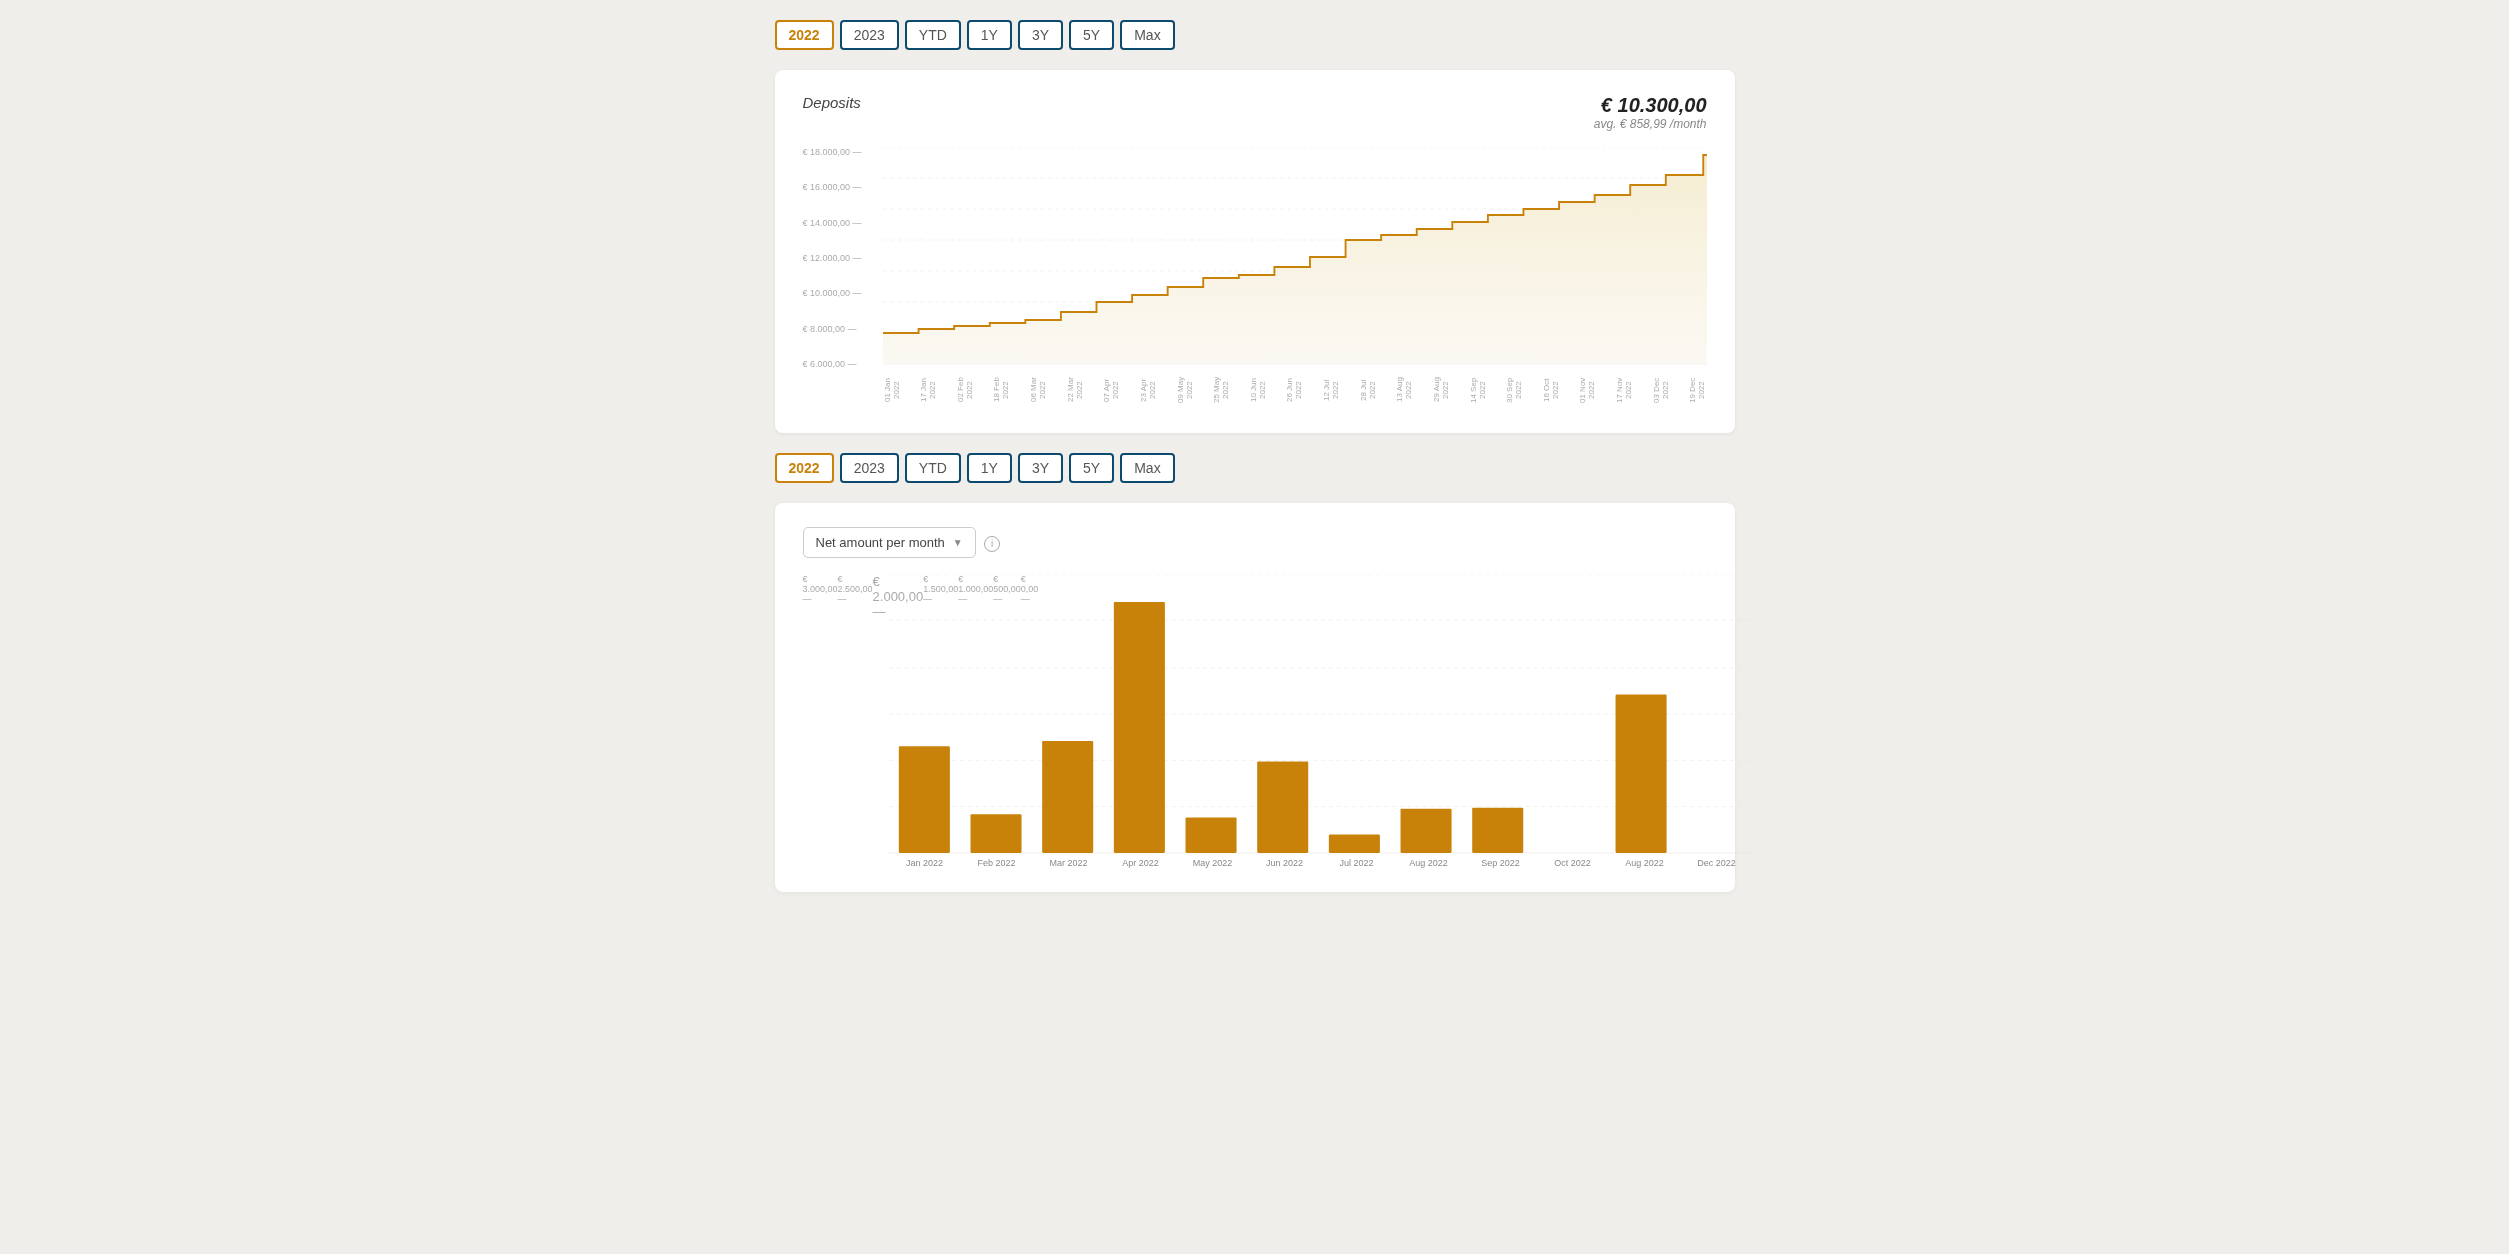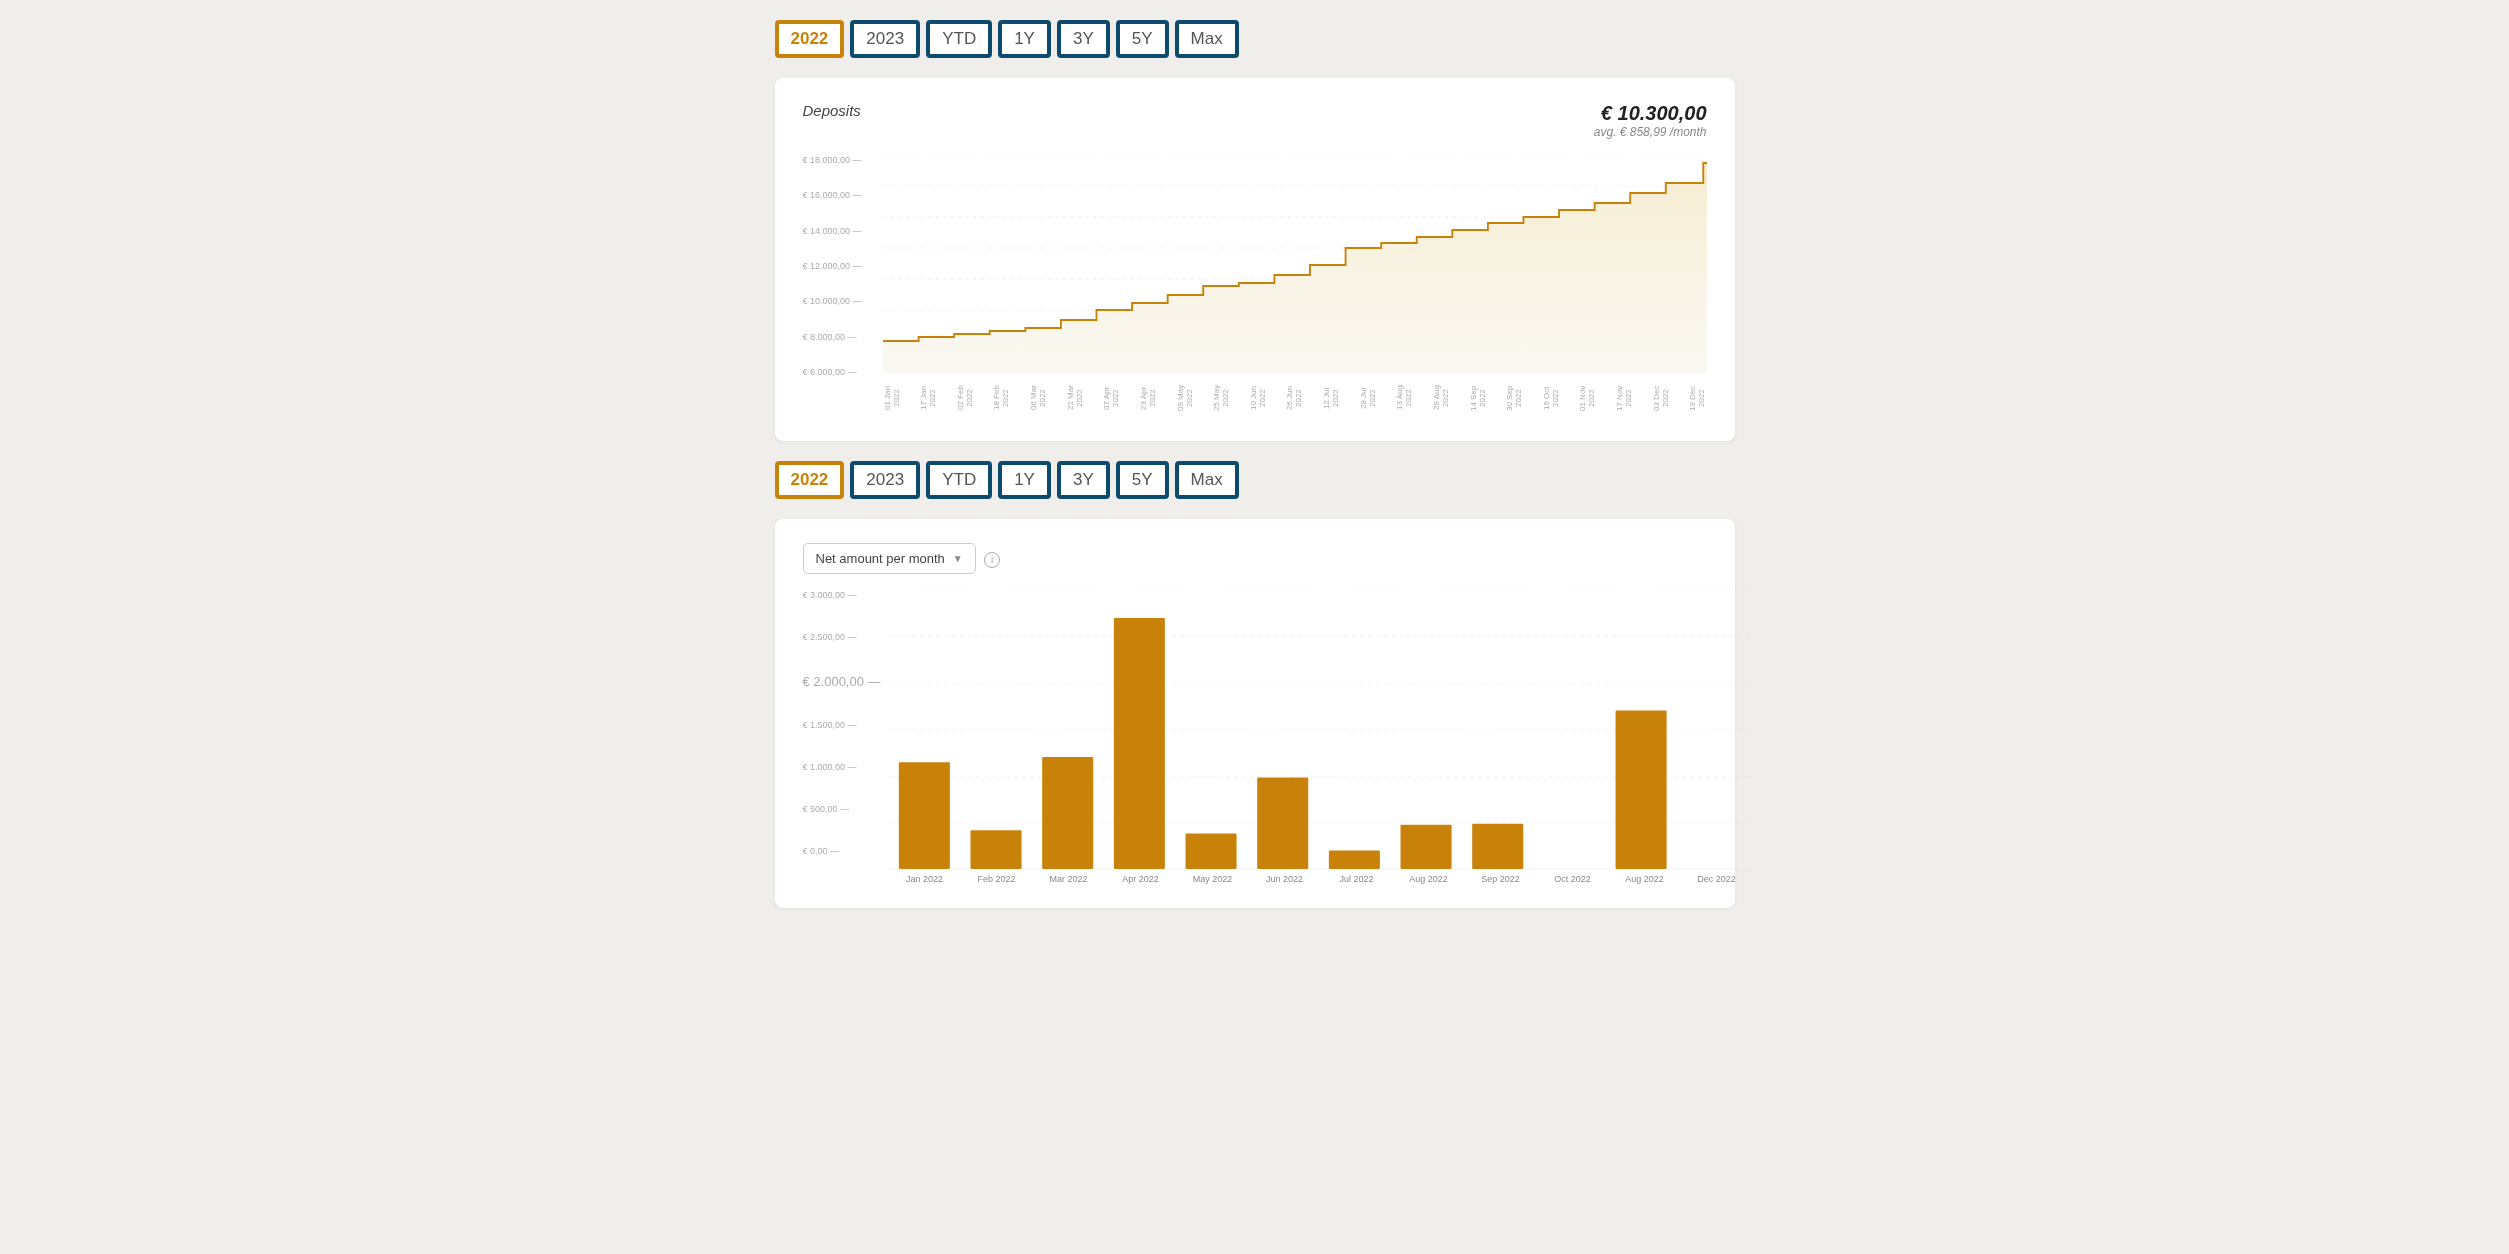--- a/index.html
+++ b/index.html
@@ -18,24 +18,24 @@
       flex-direction: column;
       gap: 20px;
     }
     .time-filter-row {
       display: flex;
       gap: 6px;
       align-items: center;
     }
     .time-btn {
       padding: 5px 12px;
-      border: 4px solid #0c4a6e;
+      border: 2px solid #0c4a6e;
       background: white;
       border-radius: 4px;
-      font-size: 17px;
+      font-size: 14px;
       color: #555;
       cursor: pointer;
     }
     .time-btn.active {
       border-color: #c8820a;
       color: #c8820a;
       font-weight: 600;
     }
     .chart-card {
       background: white;
@@ -325,21 +325,21 @@
     <div class="bar-chart-header">
       <button class="dropdown-btn">
         <span>Net amount per month</span>
         <span class="chevron">▼</span>
       </button>
       <span class="info-icon">i</span>
     </div>
 
     <div style="display:flex; gap:0;">
 
-      <div style="display:flex; flex-direction:column; justify-content:space-between; padding-bottom:28px; min-width:86px;">
+      <div style="display:flex; flex-direction:row; justify-content:flex-start; padding-bottom:28px; min-width:86px;">
         <span style="font-size:9px;color:#aaa;">€ 3.000,00 —</span>
         <span style="font-size:9px;color:#aaa;">€ 2.500,00 —</span>
         <span style="font-size:13px;color:#aaa;">€ 2.000,00 —</span>
         <span style="font-size:9px;color:#aaa;">€ 1.500,00 —</span>
         <span style="font-size:9px;color:#aaa;">€ 1.000,00 —</span>
         <span style="font-size:9px;color:#aaa;">€ 500,00 —</span>
         <span style="font-size:9px;color:#aaa;">€ 0,00 —</span>
       </div>
 
       <div style="flex:1; display:flex; flex-direction:column;">

